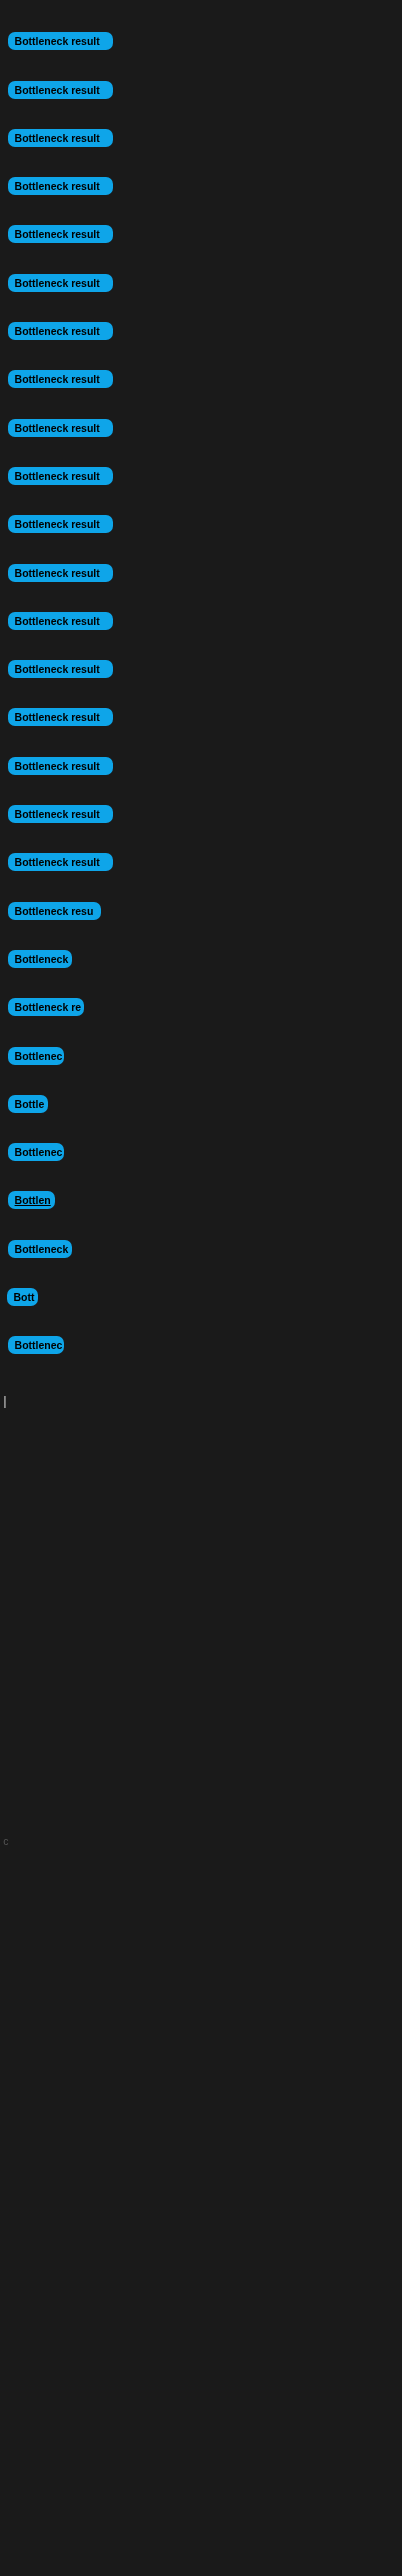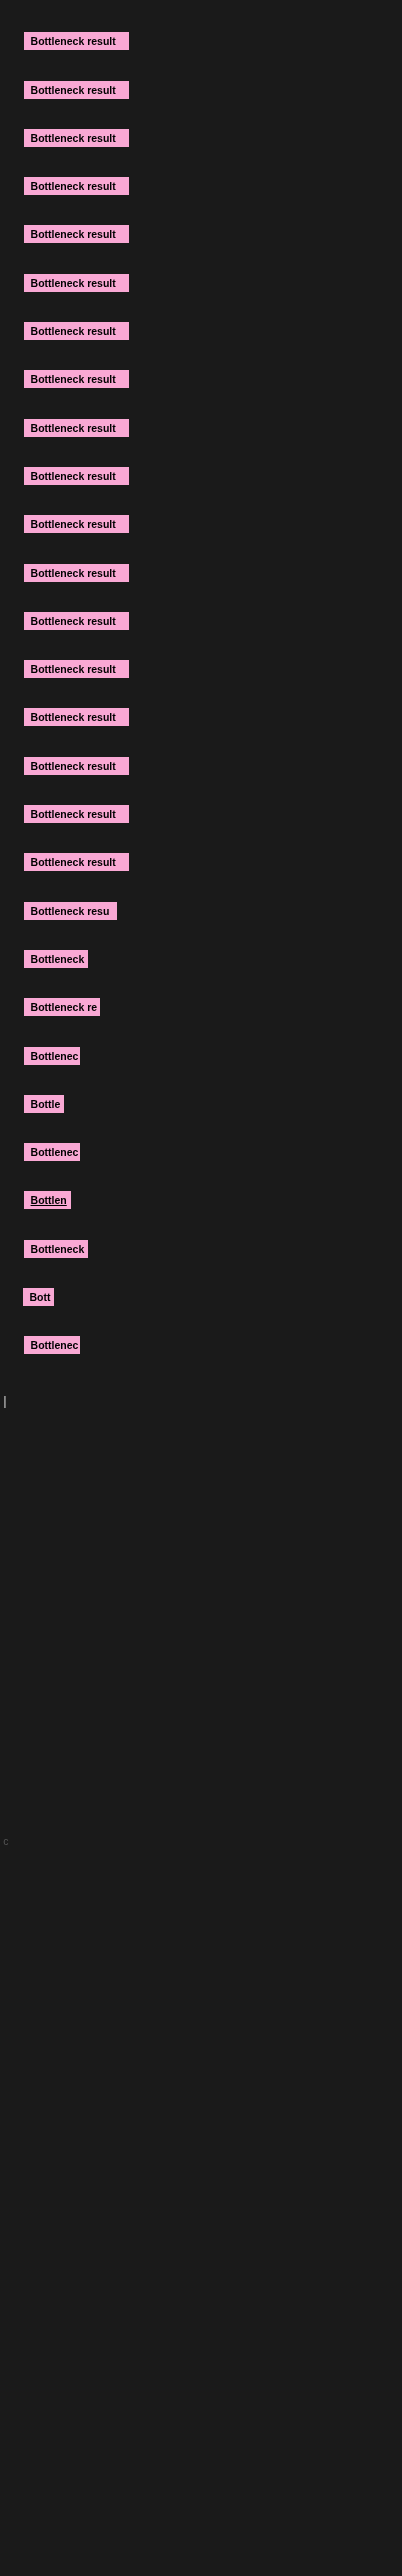--- a/index.html
+++ b/index.html
@@ -16,27 +16,27 @@
     }
     .site-title {
       text-align: center;
       color: #cccccc;
       font-size: 14.5px;
       padding: 6.4px 0 9.7px 0;
       font-weight: normal;
     }
     .bottleneck-badge {
       display: inline-block;
-      background-color: #f9a8d4;
+      background-color: #0ea5e9;
       color: #000000;
       font-size: 10.5px;
       font-weight: bold;
       padding: 3.2px 6.4px;
-      margin-left: 21px;
-      border-radius: 0;
+      margin-left: 5px;
+      border-radius: 7px;
       white-space: nowrap;
       overflow: hidden;
     }
     .small-cursor {
       position: absolute;
       left: 3.2px;
       color: #cccccc;
       font-size: 13px;
     }
   </style>

